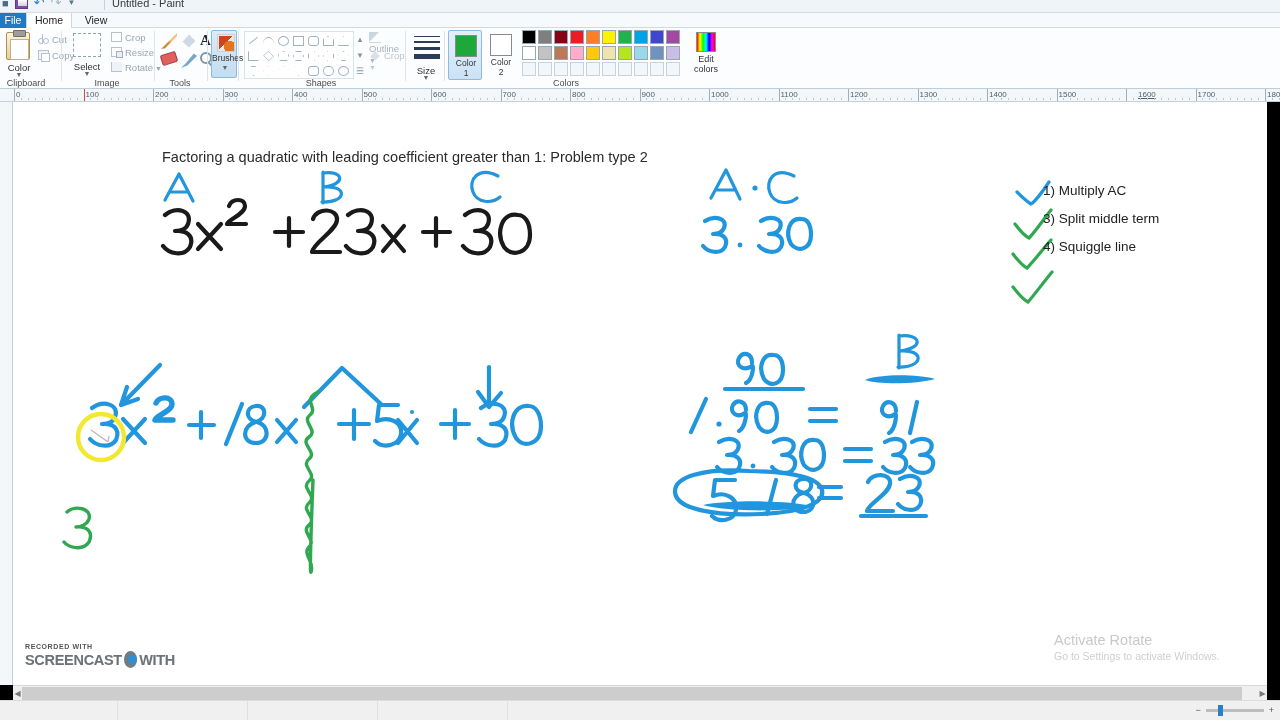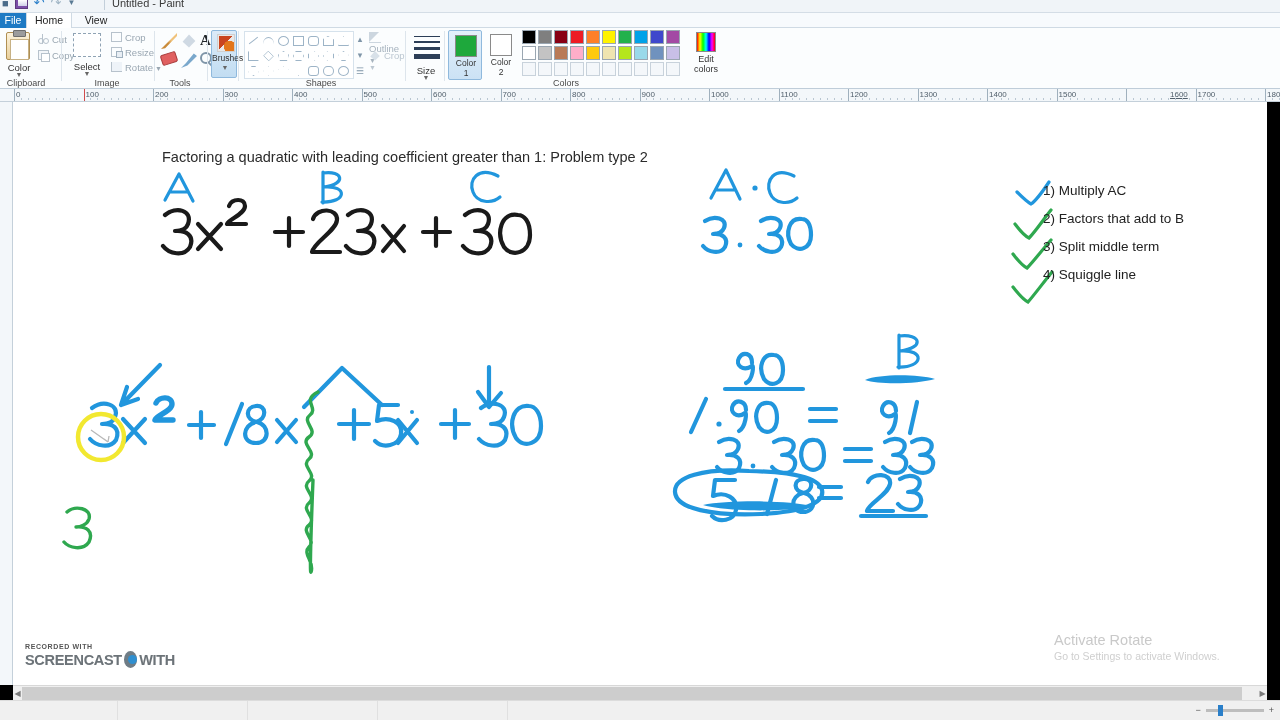--- a/index.html
+++ b/index.html
@@ -645,21 +645,21 @@
       <div class="rdot" style="left: 1063.45px;"></div>
       <div class="rdot" style="left: 1070.4px;"></div>
       <div class="rdot" style="left: 1077.35px;"></div>
       <div class="rdot" style="left: 1084.3px;"></div>
       <div class="rdot" style="left: 1091.25px;"></div>
       <div class="rdot" style="left: 1098.2px;"></div>
       <div class="rdot" style="left: 1105.15px;"></div>
       <div class="rdot" style="left: 1112.1px;"></div>
       <div class="rdot" style="left: 1119.05px;"></div>
       <div class="rtick" style="left: 1126px;"></div>
-      <div class="rlbl" style="left: 1168px; text-decoration: underline;">1600</div>
+      <div class="rlbl" style="left: 1136px; text-decoration: underline;">1600</div>
       <div class="rdot" style="left: 1132.95px;"></div>
       <div class="rdot" style="left: 1139.9px;"></div>
       <div class="rdot" style="left: 1146.85px;"></div>
       <div class="rdot" style="left: 1153.8px;"></div>
       <div class="rdot" style="left: 1160.75px;"></div>
       <div class="rdot" style="left: 1167.7px;"></div>
       <div class="rdot" style="left: 1174.65px;"></div>
       <div class="rdot" style="left: 1181.6px;"></div>
       <div class="rdot" style="left: 1188.55px;"></div>
       <div class="rtick" style="left: 1195.5px;"></div>
@@ -820,24 +820,20 @@
       <path d="M1000,152 C1006,160 1010,164 1014,166 C1021,159 1029,148 1038,138" fill="none" stroke="#2fa84f" stroke-width="3.2" stroke-linecap="round"></path>
       <path d="M1000,185 C1007,194 1011,198 1015,200 C1022,192 1030,181 1039,170" fill="none" stroke="#2fa84f" stroke-width="3.2" stroke-linecap="round"></path>
     </svg>
 
     <div class="steps">
       <div class="step">
         <span>1)</span>
         <span>Multiply AC</span>
       </div>
       <div class="step">
-        <span>2)</span>
-        <span>Factors that add to B</span>
-      </div>
-      <div class="step">
         <span>3)</span>
         <span>Split middle term</span>
       </div>
       <div class="step">
         <span>4)</span>
         <span>Squiggle line</span>
       </div>
     </div>
 
     <div class="activate">

